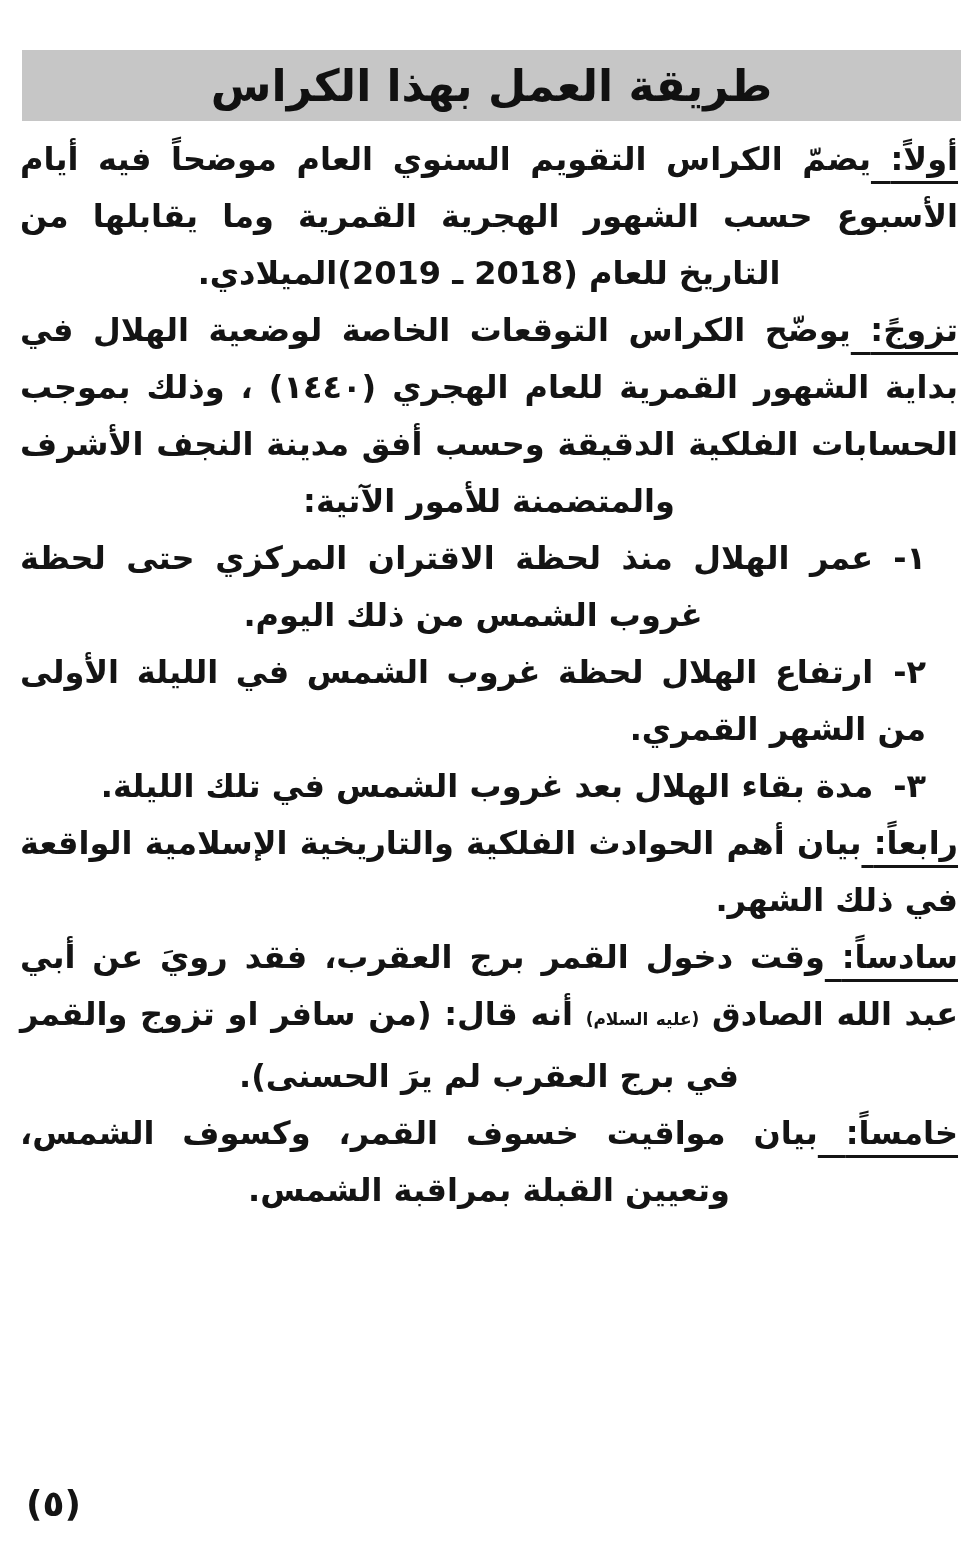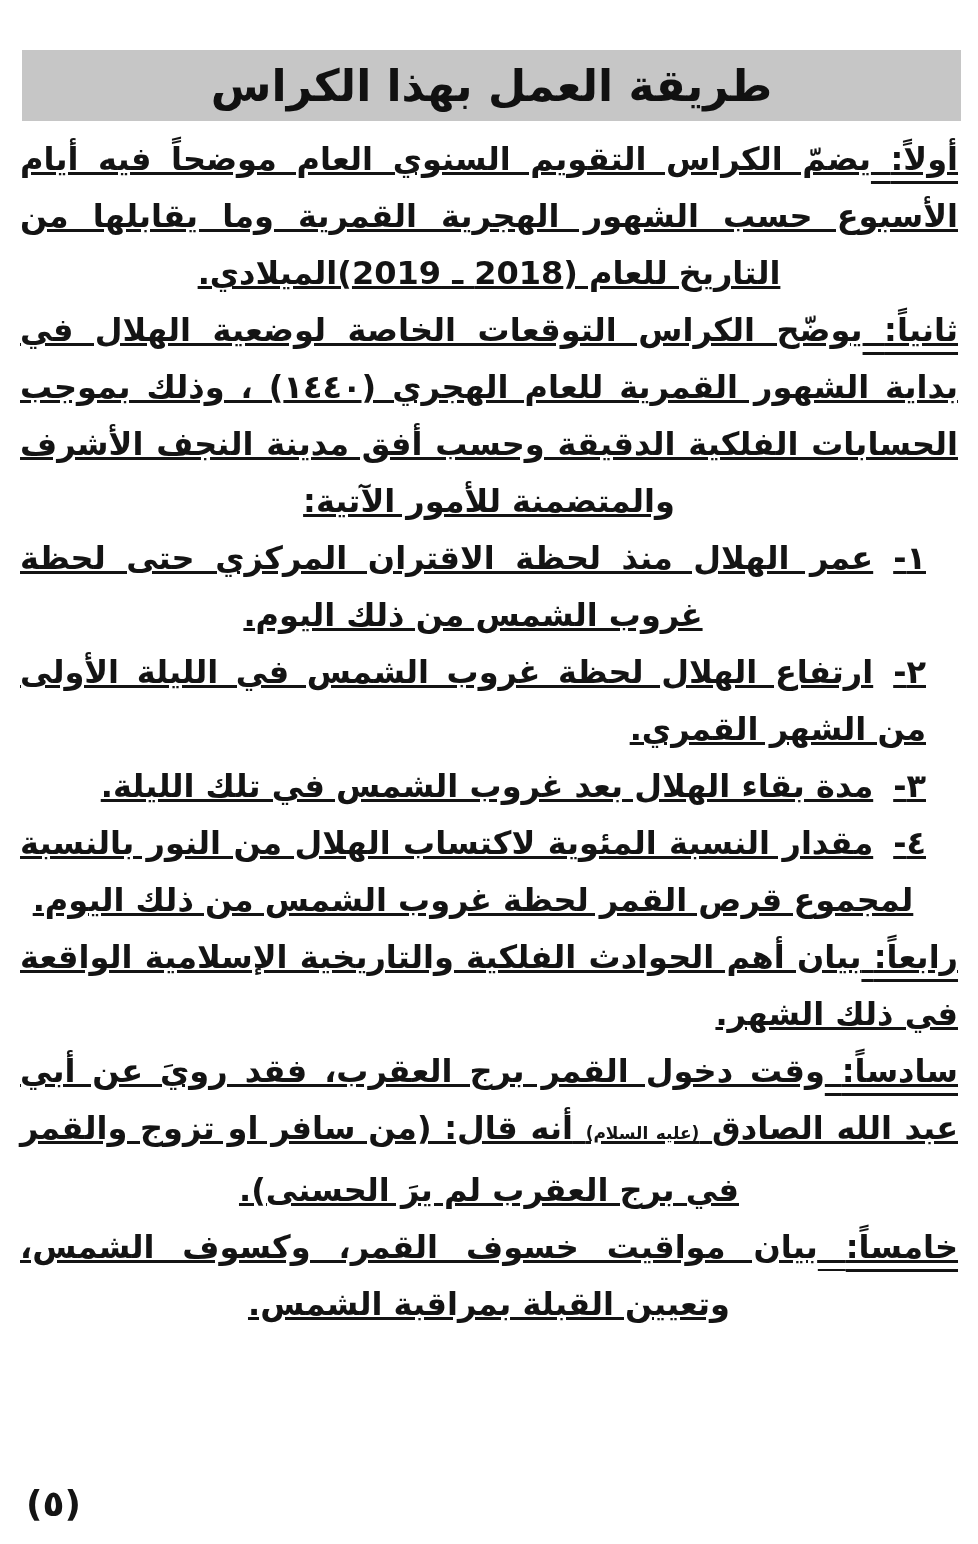--- a/index.html
+++ b/index.html
@@ -37,21 +37,20 @@
     font-weight: bold;
     line-height: 57px;
     color: #141414;
   }
 
   
   .para {
     direction: rtl;
     text-align: justify;
     text-align-last: center;
-    text-decoration: underline;
   }
   .para.last-right { text-align-last: right; }
 
   .lead {
     text-decoration: underline;
     text-decoration-thickness: 3px;
     text-underline-offset: 11px;
   }
   .lead::after { content: " "; }
 
@@ -83,38 +82,35 @@
     <div class="title">طريقة العمل بهذا الكراس</div>
   </div>
 
   <div class="content">
 
     <div class="para">
       <span class="lead">أولاً:</span><span>يضمّ الكراس التقويم السنوي العام موضحاً فيه أيام الأسبوع حسب الشهور الهجرية القمرية وما يقابلها من التاريخ للعام (2018 ـ 2019)الميلادي.</span>
     </div>
 
     <div class="para">
-      <span class="lead">ثانياً:</span><span>يوضّح الكراس التوقعات الخاصة لوضعية الهلال في بداية الشهور القمرية للعام الهجري (١٤٤٠) ، وذلك بموجب الحسابات الفلكية الدقيقة وحسب أفق مدينة النجف الأشرف والمتضمنة للأمور الآتية:</span>
+      <span class="lead">تزوجً:</span><span>يوضّح الكراس التوقعات الخاصة لوضعية الهلال في بداية الشهور القمرية للعام الهجري (١٤٤٠) ، وذلك بموجب الحسابات الفلكية الدقيقة وحسب أفق مدينة النجف الأشرف والمتضمنة للأمور الآتية:</span>
     </div>
 
     <div class="para item">
       <span class="num">١-</span><span>عمر الهلال منذ لحظة الاقتران المركزي حتى لحظة غروب الشمس من ذلك اليوم.</span>
     </div>
 
     <div class="para item last-right">
       <span class="num">٢-</span><span>ارتفاع الهلال لحظة غروب الشمس في الليلة الأولى من الشهر القمري.</span>
     </div>
 
     <div class="para item last-right">
       <span class="num">٣-</span><span>مدة بقاء الهلال بعد غروب الشمس في تلك الليلة.</span>
     </div>
 
-    <div class="para item">
-      <span class="num">٤-</span><span>مقدار النسبة المئوية لاكتساب الهلال من النور بالنسبة لمجموع قرص القمر لحظة غروب الشمس من ذلك اليوم.</span>
-    </div>
 
 
     <div class="para last-right">
       <span class="lead">رابعاً:</span><span>بيان أهم الحوادث الفلكية والتاريخية الإسلامية الواقعة في ذلك الشهر.</span>
     </div>
 
     <div class="para">
       <span class="lead">سادساً:</span><span>وقت دخول القمر برج العقرب، فقد رويَ عن أبي عبد الله الصادق</span>
       <span class="honorific">(عليه السلام)</span>
       <span>أنه قال: (من سافر او تزوج والقمر في برج العقرب لم يرَ الحسنى).</span>

